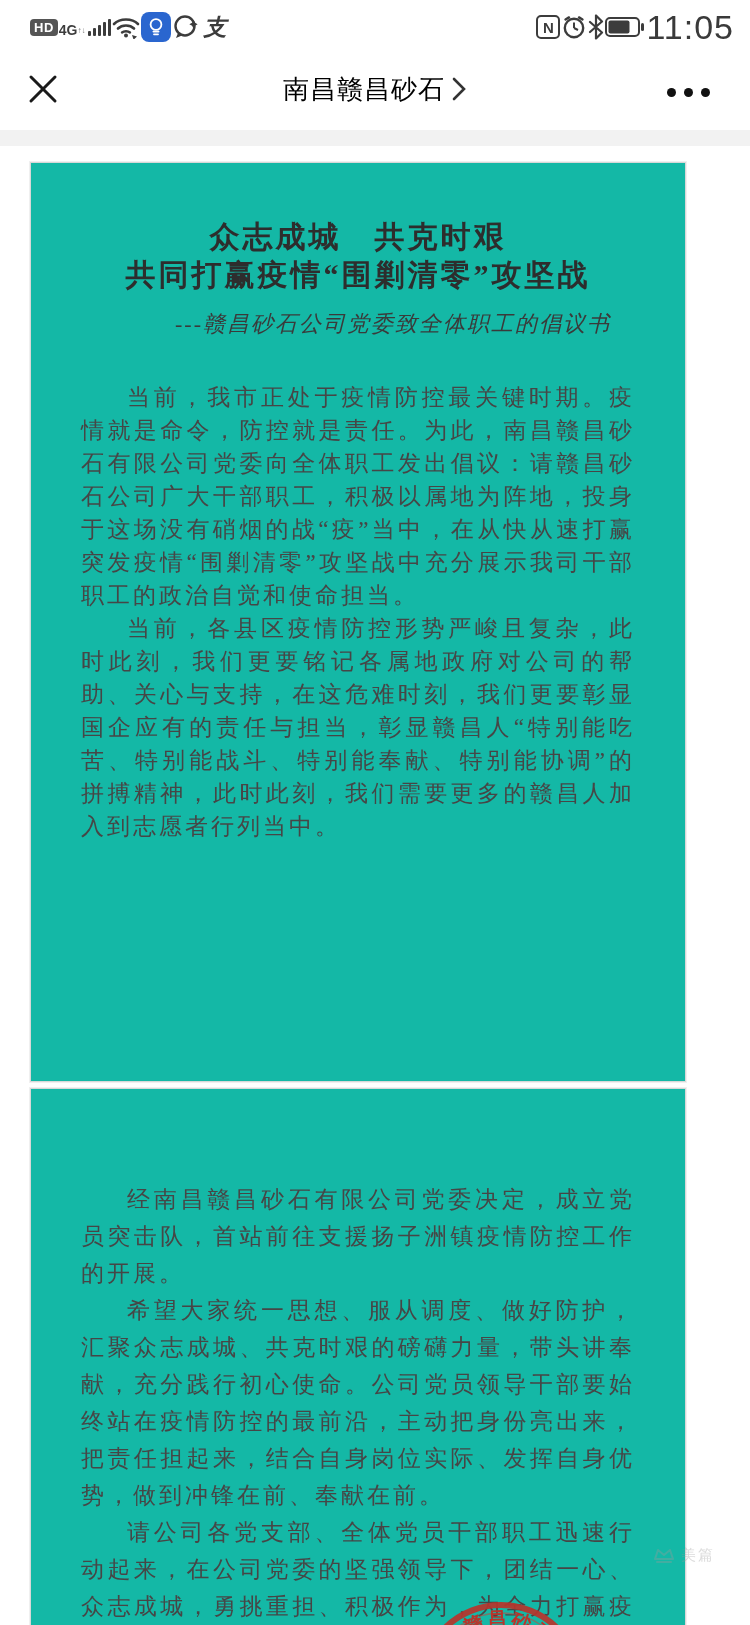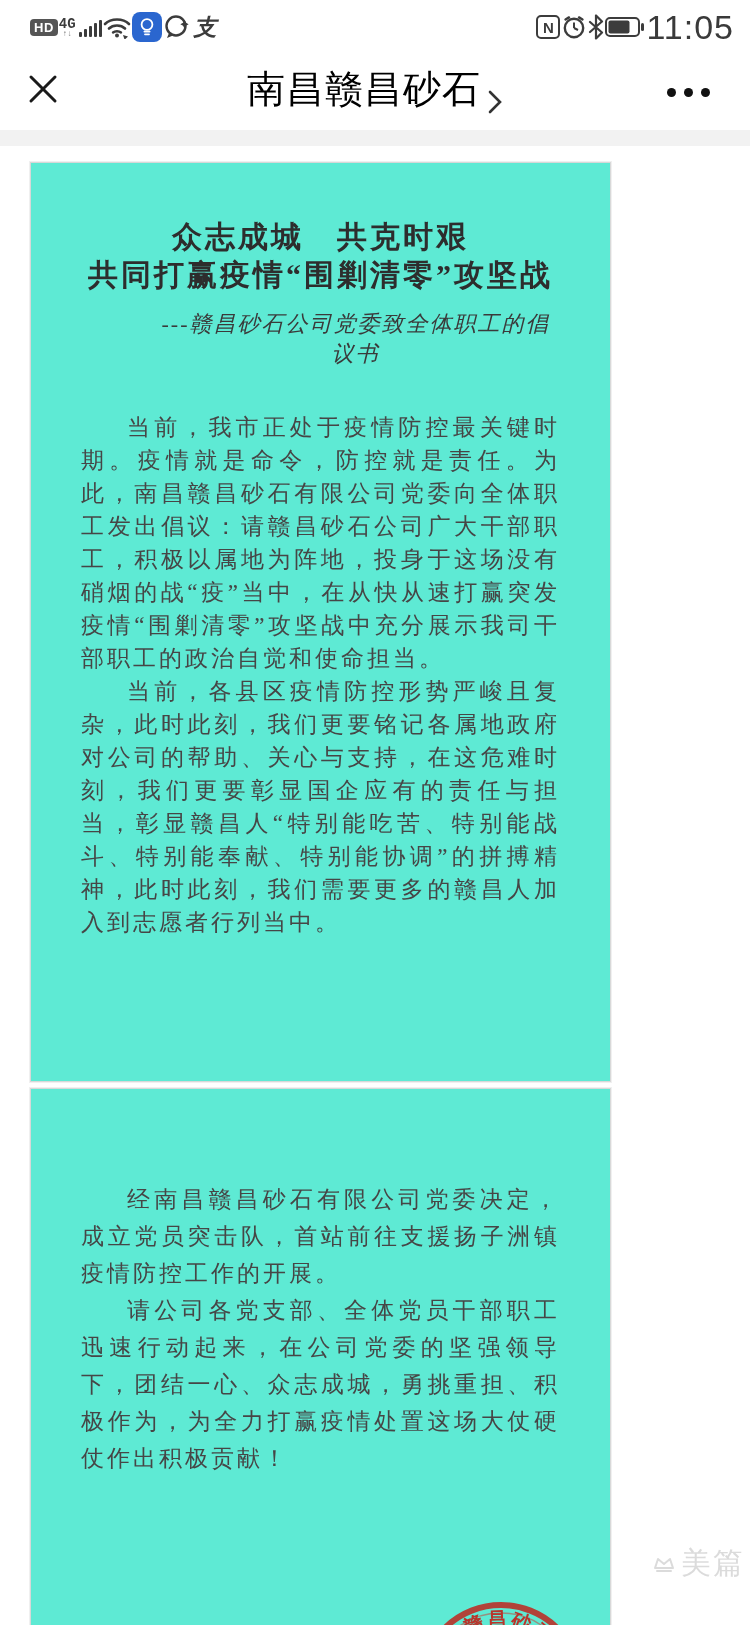--- a/index.html
+++ b/index.html
@@ -43,30 +43,30 @@
   .time { font-size:34px; color:#3a3a3a; letter-spacing:1px; }
 
   
   .nav {
     position:absolute; top:48px; left:0; width:750px; height:82px;
     display:flex; align-items:center; background:#fff;
   }
   .nav-close { position:absolute; left:26px; top:24px; width:34px; height:34px; cursor:pointer; }
   .nav-title {
     position:absolute; left:0; right:0; text-align:center;
-    font-size:38px; color:#000; font-weight:500; letter-spacing:1px;
-    display:flex; align-items:flex-end; justify-content:center; gap:6px;
+    font-size:26px; color:#000; font-weight:500; letter-spacing:1px;
+    display:flex; align-items:center; justify-content:center; gap:6px;
   }
   .nav-more { position:absolute; right:40px; top:40px; display:flex; gap:8px; cursor:pointer; }
   .nav-more i { width:9px; height:9px; border-radius:50%; background:#111; display:block; }
   .nav-band { position:absolute; top:130px; left:0; width:750px; height:16px; background:#f2f2f2; }
 
   
   .page {
-    position:absolute; left:30px; width:581px; background:#5eead4;
+    position:absolute; left:30px; width:656px; background:#14b8a6;
     border:1px solid #d8d8d8; box-shadow:0 0 0 1px #f0f0f0;
   }
   .page1 { top:162px; height:920px; padding:55px 50px 0 50px; }
   .page2 { top:1088px; height:600px; padding:92px 50px 0 50px; }
 
   .doc-serif { font-family:"Liberation Serif","DejaVu Serif",serif; }
 
   .doc-title {
     text-align:center; font-weight:bold; color:#2d2d2d;
     font-size:30px; line-height:38px; letter-spacing:3px;
@@ -84,34 +84,34 @@
   .page2 p { line-height:37px; }
 
   
   .seal { position:absolute; left:382px; top:508px; width:176px; height:176px; }
 
   
   .watermark {
     position:absolute; left:652px; top:1543px; display:flex; align-items:center; gap:5px;
     opacity:0.35; z-index:5;
   }
-  .watermark .wm-text { font-size:30px; color:#9a9a9a; letter-spacing:2px; }
+  .watermark .wm-text { font-size:15px; color:#9a9a9a; letter-spacing:2px; }
 
   svg { display:block; }
 </style>
 </head>
 <body>
 
 <div class="canvas">
 
   <div class="statusbar">
     <div class="sb-left">
       <span class="hd-badge">HD</span>
       <span class="net-wrap">
-        <span style="display:flex;flex-direction:column;align-items:center;font-family:Liberation Mono, monospace;">
+        <span style="display:flex;flex-direction:row;align-items:center;">
           <span class="net-label">4G</span>
           <span class="net-sub">↑↓</span>
         </span>
         <span class="bars">
             <i></i>
             <i></i>
             <i></i>
             <i></i>
             <i></i>
           </span>
@@ -196,20 +196,21 @@
     <div class="doc-title">共同打赢疫情“围剿清零”攻坚战</div>
     <div class="doc-subtitle">---赣昌砂石公司党委致全体职工的倡议书</div>
     <div class="doc-body">
       <p>当前，我市正处于疫情防控最关键时期。疫情就是命令，防控就是责任。为此，南昌赣昌砂石有限公司党委向全体职工发出倡议：请赣昌砂石公司广大干部职工，积极以属地为阵地，投身于这场没有硝烟的战“疫”当中，在从快从速打赢突发疫情“围剿清零”攻坚战中充分展示我司干部职工的政治自觉和使命担当。</p>
       <p>当前，各县区疫情防控形势严峻且复杂，此时此刻，我们更要铭记各属地政府对公司的帮助、关心与支持，在这危难时刻，我们更要彰显国企应有的责任与担当，彰显赣昌人“特别能吃苦、特别能战斗、特别能奉献、特别能协调”的拼搏精神，此时此刻，我们需要更多的赣昌人加入到志愿者行列当中。</p>
     </div>
   </div>
 
   <div class="page page2 doc-serif">
     <p>经南昌赣昌砂石有限公司党委决定，成立党员突击队，首站前往支援扬子洲镇疫情防控工作的开展。</p>
+    <p>希望大家统一思想、服从调度、做好防护，汇聚众志成城、共克时艰的磅礴力量，带头讲奉献，充分践行初心使命。公司党员领导干部要始终站在疫情防控的最前沿，主动把身份亮出来，把责任担起来，结合自身岗位实际、发挥自身优势，做到冲锋在前、奉献在前。</p>
     <p>请公司各党支部、全体党员干部职工迅速行动起来，在公司党委的坚强领导下，团结一心、众志成城，勇挑重担、积极作为，为全力打赢疫情处置这场大仗硬仗作出积极贡献！</p>
 
     <div class="seal">
       <svg width="176" height="176" viewBox="0 0 176 176">
         <circle cx="88" cy="88" r="80" fill="none" stroke="#b8342b" stroke-width="6" opacity="0.92"></circle>
         <circle cx="88" cy="88" r="72" fill="none" stroke="#c4453b" stroke-width="1.5" opacity="0.55"></circle>
         <defs>
           <path id="sealArc" d="M 28 88 A 60 60 0 0 1 148 88"></path>
         </defs>
         <text font-size="19" fill="#b8342b" letter-spacing="3" font-family="'Liberation Serif','DejaVu Serif',serif" font-weight="bold">

